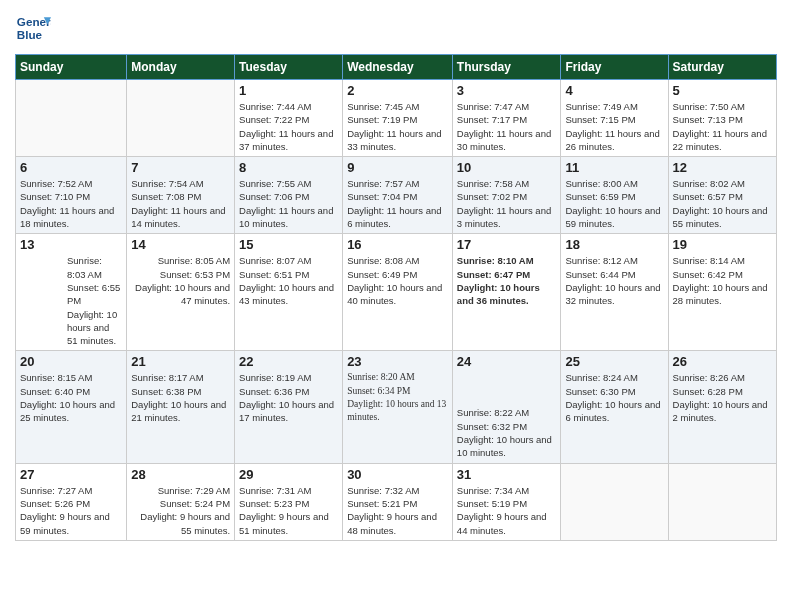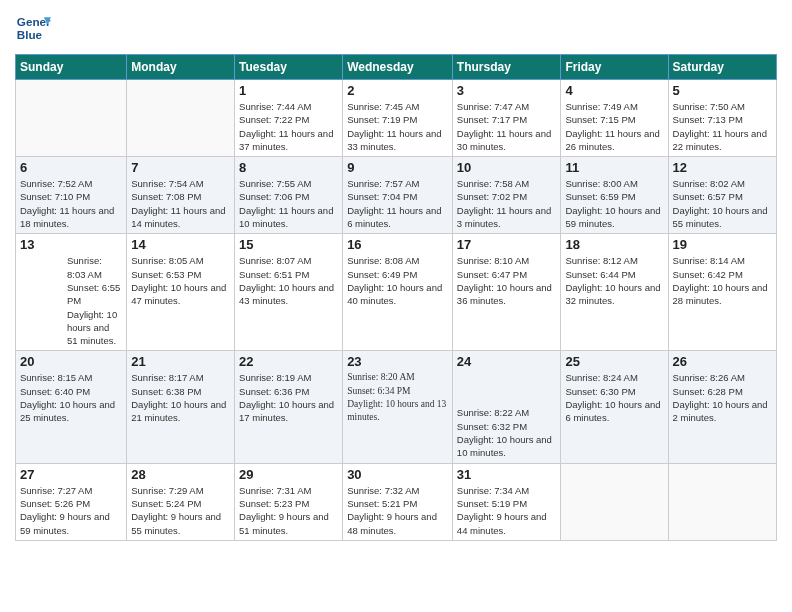--- a/index.html
+++ b/index.html
@@ -42,21 +42,21 @@
     .subtitle {
       font-size: 14px;
       color: #555;
     }
     .calendar {
       width: 100%;
       border-collapse: collapse;
       border: 1px solid #ccc;
     }
     .calendar th {
-      background: #0f766e;
+      background: #14532d;
       color: #fff;
       font-size: 12px;
       font-weight: bold;
       padding: 5px 4px;
       text-align: left;
       border: 1px solid #5a9ad0;
     }
     .calendar td {
       vertical-align: top;
       border: 1px solid #ccc;
@@ -203,39 +203,39 @@
         </tr>
         <tr class="row-odd">
           <td>
             <span class="day-number">13</span>
             <div class="day-info" style="white-space: pre-line; margin-left: 47px;">Sunrise: 8:03 AM
 Sunset: 6:55 PM
 Daylight: 10 hours and 51 minutes.</div>
           </td>
           <td>
             <span class="day-number">14</span>
-            <div class="day-info" style="white-space: pre-line;">Sunrise: 8:05 AM
+            <div class="day-info" style="white-space: pre-line; text-align: right;">Sunrise: 8:05 AM
 Sunset: 6:53 PM
 Daylight: 10 hours and 47 minutes.</div>
           </td>
           <td>
             <span class="day-number">15</span>
             <div class="day-info" style="white-space: pre-line;">Sunrise: 8:07 AM
 Sunset: 6:51 PM
 Daylight: 10 hours and 43 minutes.</div>
           </td>
           <td>
             <span class="day-number">16</span>
             <div class="day-info" style="white-space: pre-line;">Sunrise: 8:08 AM
 Sunset: 6:49 PM
 Daylight: 10 hours and 40 minutes.</div>
           </td>
           <td>
             <span class="day-number">17</span>
-            <div class="day-info" style="white-space: pre-line;">Sunrise: 8:10 AM
+            <div class="day-info" style="white-space: pre-line; font-weight: bold;">Sunrise: 8:10 AM
 Sunset: 6:47 PM
 Daylight: 10 hours and 36 minutes.</div>
           </td>
           <td>
             <span class="day-number">18</span>
             <div class="day-info" style="white-space: pre-line;">Sunrise: 8:12 AM
 Sunset: 6:44 PM
 Daylight: 10 hours and 32 minutes.</div>
           </td>
           <td>
@@ -291,21 +291,21 @@
         </tr>
         <tr class="row-odd">
           <td>
             <span class="day-number">27</span>
             <div class="day-info" style="white-space: pre-line;">Sunrise: 7:27 AM
 Sunset: 5:26 PM
 Daylight: 9 hours and 59 minutes.</div>
           </td>
           <td>
             <span class="day-number">28</span>
-            <div class="day-info" style="white-space: pre-line;">Sunrise: 7:29 AM
+            <div class="day-info" style="white-space: pre-line; text-align: right;">Sunrise: 7:29 AM
 Sunset: 5:24 PM
 Daylight: 9 hours and 55 minutes.</div>
           </td>
           <td>
             <span class="day-number">29</span>
             <div class="day-info" style="white-space: pre-line;">Sunrise: 7:31 AM
 Sunset: 5:23 PM
 Daylight: 9 hours and 51 minutes.</div>
           </td>
           <td>

